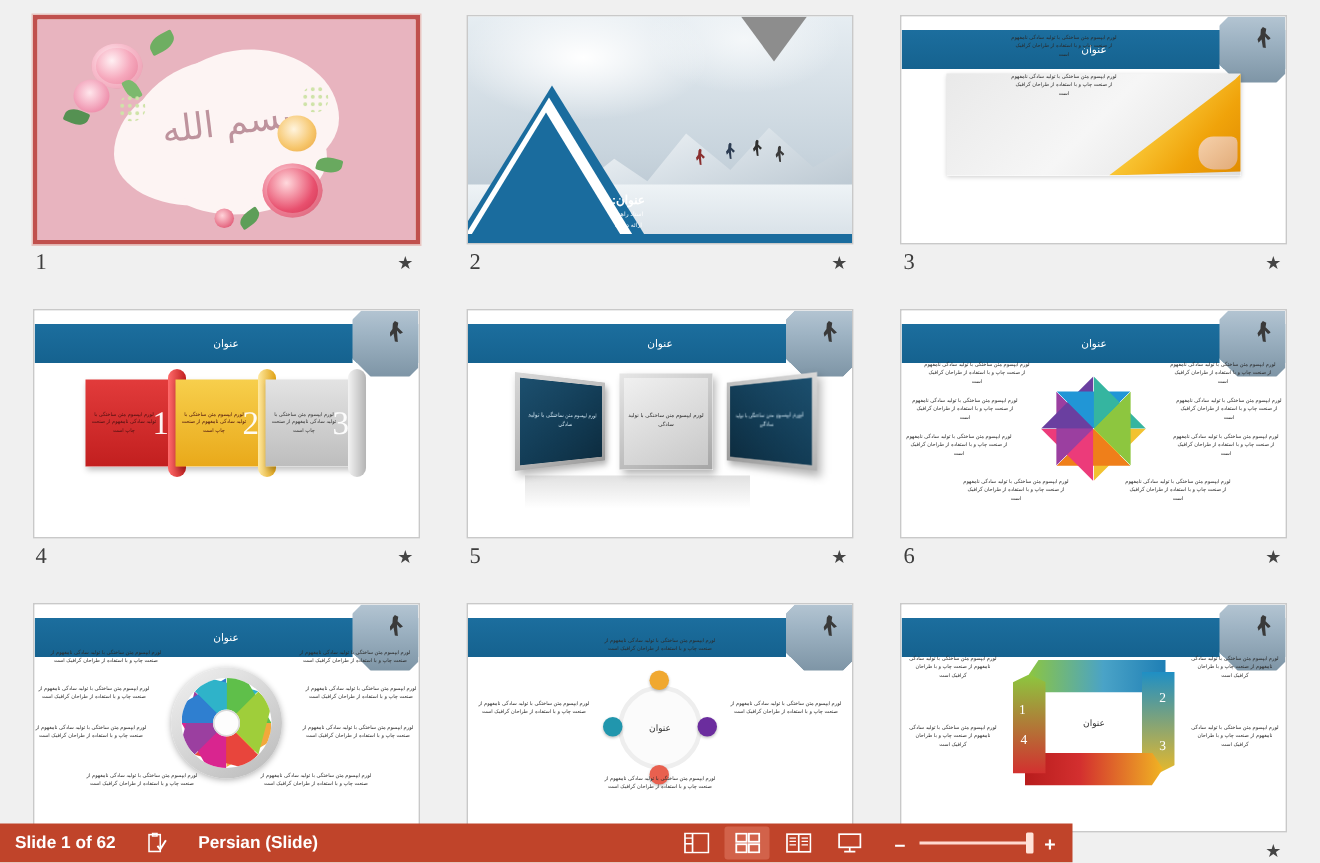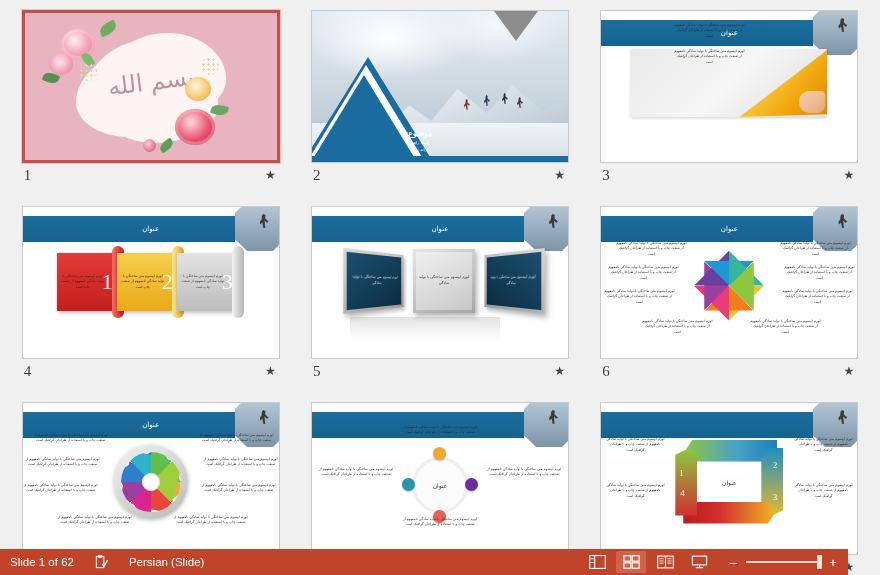--- a/index.html
+++ b/index.html
@@ -296,24 +296,25 @@
   .s9 .n2 { right: 6px; top: 20px; }
   .s9 .n3 { right: 6px; bottom: 22px; }
   .s9 .n4 { left: 5px; bottom: 26px; }
   .s9 .ctr { position:absolute; left: 50%; top: 50%; transform:translate(-50%,-50%);
     font-size: 6px; color:#333; direction: rtl; }
   .s9 .p-lbl { position:absolute; width: 60px; }
 
   
   #statusbar {
     position: absolute; left: 0; bottom: 0;
-    width: 848px; height: 26px;
+    width: 715px; height: 26px;
     background: #c0442a;
     display: flex; align-items: center;
     color: #ffffff;
+    font-weight: bold;
   }
   .sb-left { display: flex; align-items: center; height: 100%; }
   .sb-item {
     display: flex; align-items: center; height: 100%;
     padding: 0 10px; font-size: 11.5px; white-space: nowrap;
   }
   .sb-spacer { flex: 1; }
   .sb-right { display: flex; align-items: center; height: 100%; padding-right: 8px; }
   .view-btn {
     width: 30px; height: 22px; margin: 0 2px;
@@ -372,21 +373,21 @@
             <div class="climber c1"></div>
             <div class="climber c2"></div>
             <div class="climber c3"></div>
             <div class="climber c4"></div>
             <div class="dark-tri"></div>
             <div class="tri-big"></div>
             <div class="tri-outline"></div>
             <div class="tri-inner"></div>
             <div class="base-bar"></div>
             <div class="s2-text">
-              <div class="s2-subject">موضوع:</div>
+              <div class="s2-subject">عنوان:</div>
               <div class="s2-line">استاد راهنما</div>
               <div class="s2-line">ارائه دهنده</div>
             </div>
           </div>
         </div>
         <div class="meta">
           <span class="slide-num">2</span>
           <span class="anim-star">★</span>
         </div>
       </div>

